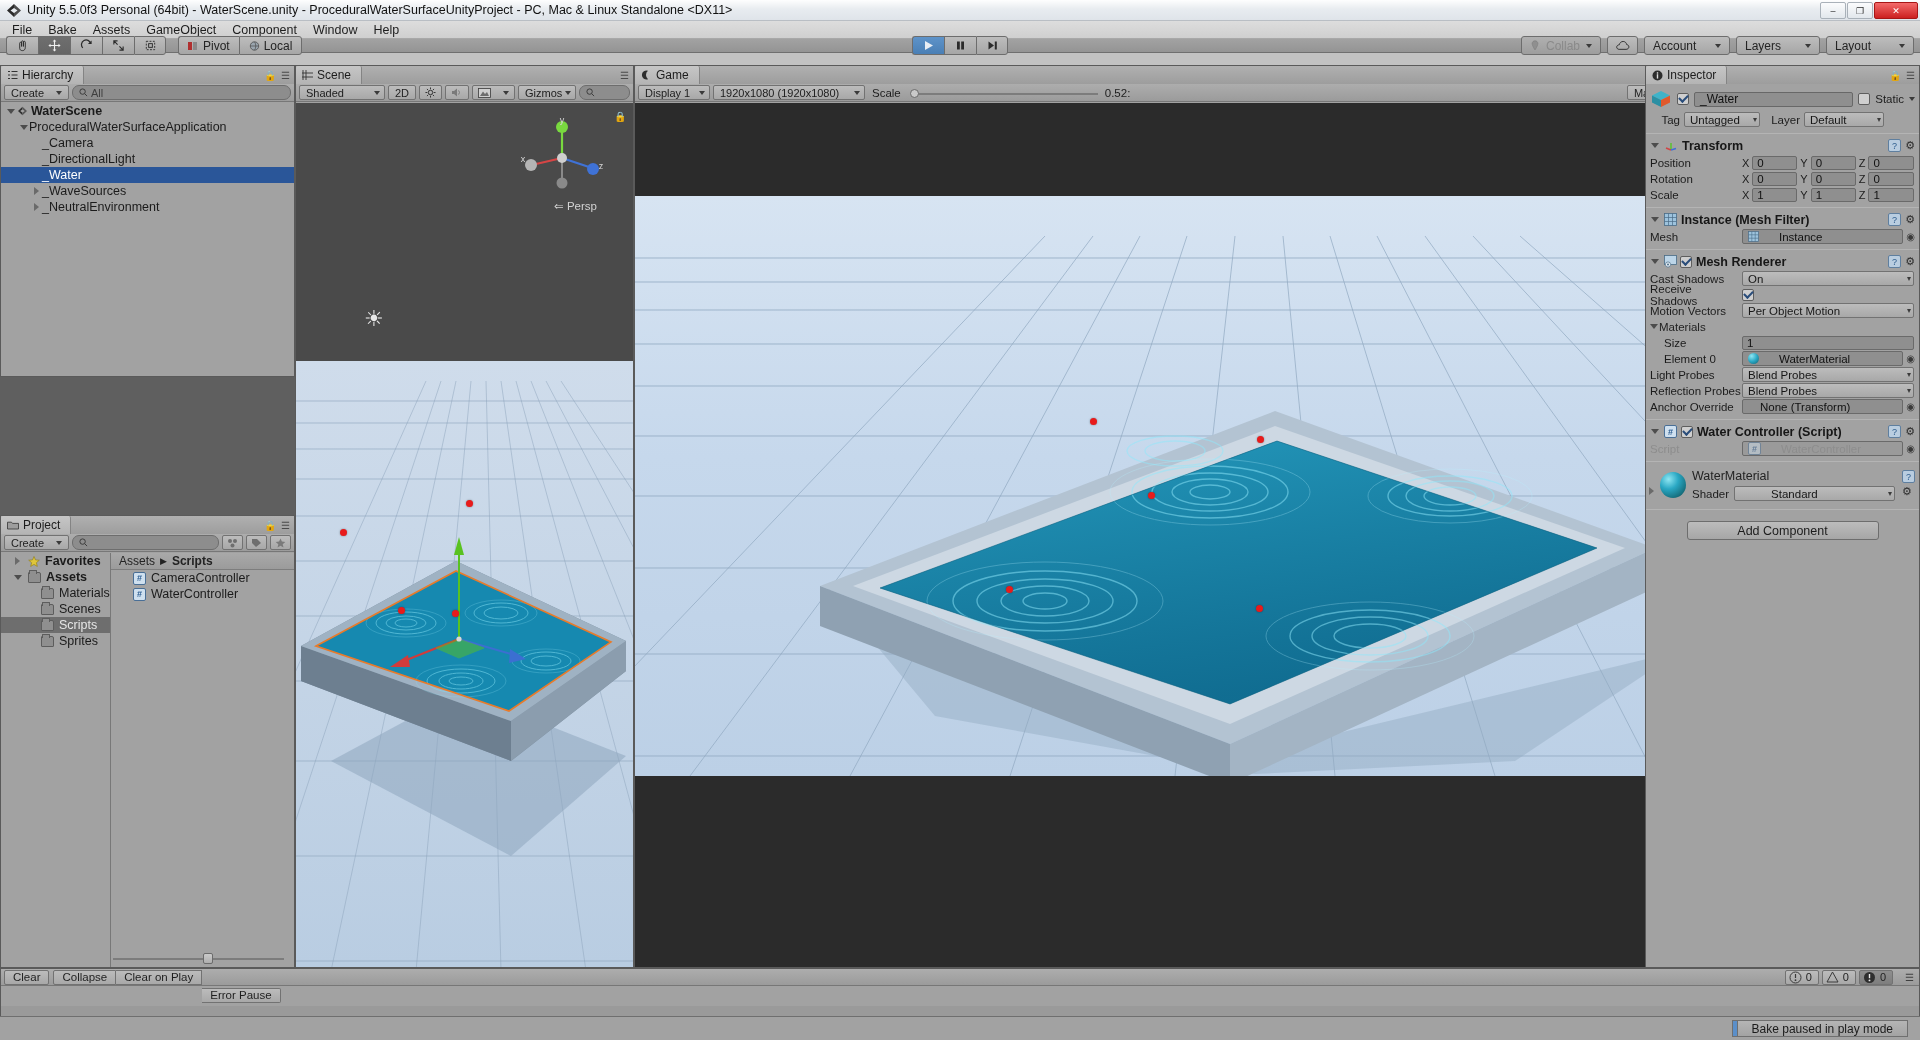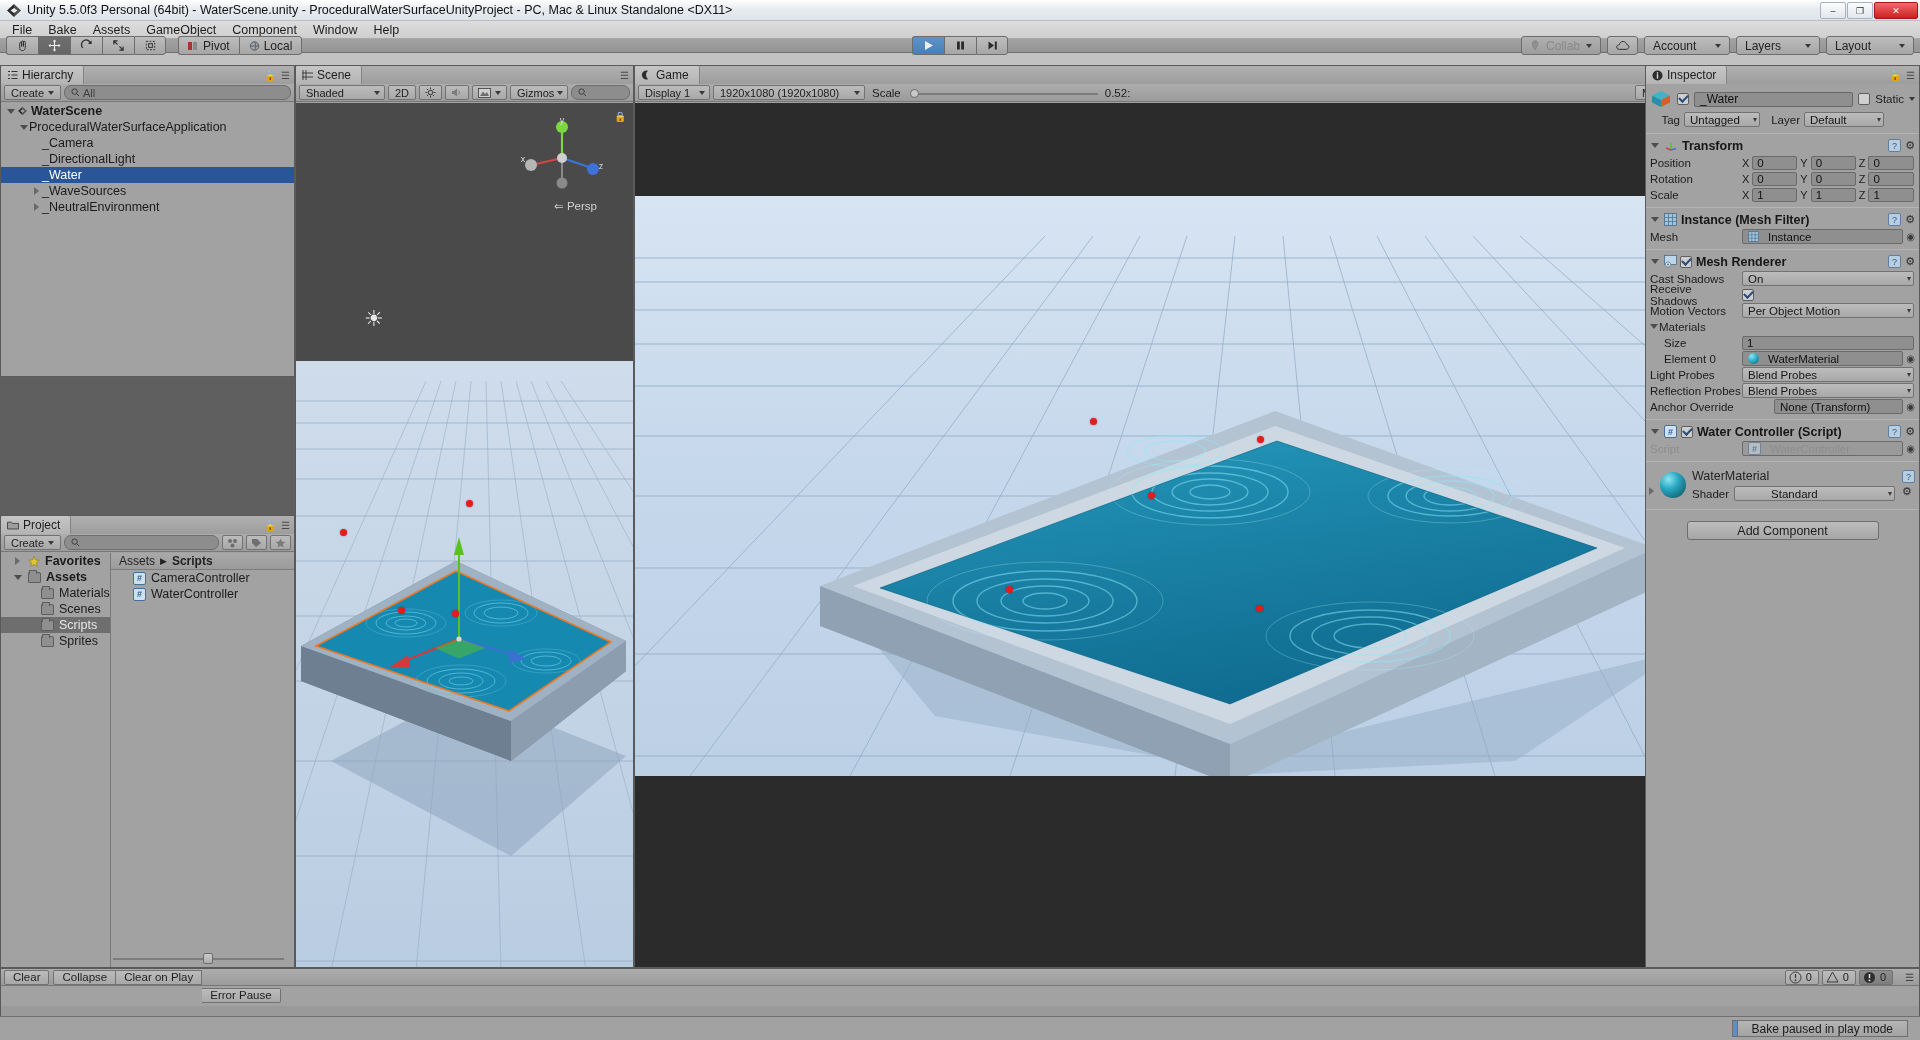--- a/index.html
+++ b/index.html
@@ -57,21 +57,21 @@
   .ptab { height:18px; background:linear-gradient(#b0b0b0,#9d9d9d); display:flex; align-items:center;
     position:relative; }
   .ptabl { height:18px; padding:0 10px 0 6px; background:linear-gradient(#c6c6c6,#b4b4b4);
     border-right:1px solid #848484; display:flex; align-items:center; gap:4px;
     font-size:12px; color:#1d1d1d; border-radius:2px 2px 0 0;}
   .ptab .lock { position:absolute; right:4px; display:flex; gap:4px; align-items:center; color:#4a4a4a; font-size:10px;}
 
   .subbar { height:18px; background:linear-gradient(#adadad,#9b9b9b); border-bottom:1px solid #777;
     display:flex; align-items:center; padding:0 3px; gap:3px;}
   .sbtn { height:15px; padding:0 6px; background:linear-gradient(#bcbcbc,#a8a8a8); border:1px solid #727272;
-    border-radius:2px; display:flex; align-items:center; gap:4px; font-size:11px; color:#222;}
+    border-radius:2px; display:flex; align-items:center; gap:12px; font-size:11px; color:#222;}
   .sfield { height:15px; background:#8d8d8d; border:1px solid #6d6d6d; border-radius:7px;
     display:flex; align-items:center; padding:0 6px; font-size:11px; color:#3f3f3f; gap:3px;}
   .pop { height:15px; background:linear-gradient(#bcbcbc,#a8a8a8); border:1px solid #727272;
     border-radius:2px; display:flex; align-items:center; padding:0 4px 0 6px; font-size:11px;
     color:#202020; justify-content:space-between;}
 
   
   #hierarchy { left:0; top:0; width:295px; height:312px; }
   .htree { position:absolute; top:37px; left:0; right:0; bottom:0; background:#a2a2a2; overflow:hidden;}
   .hrow { height:16px; display:flex; align-items:center; font-size:12.5px; color:#1b1b1b; padding-right:4px;}
@@ -152,21 +152,21 @@
     display:flex;align-items:center;justify-content:center;font-size:9px;color:#2d5c8c;}
   .gr{font-size:11px;color:#2e2e2e;}
   .fr{height:15px;display:flex;align-items:center;margin:1px 0;font-size:11.5px;padding-left:4px;}
   .fr .fl{width:92px;color:#1c1c1c;}
   .vec{flex:1;display:flex;gap:3px;padding-right:5px;}
   .vcell{flex:1;display:flex;align-items:center;gap:3px;}
   .vcell .ax{font-size:11px;color:#1d1d1d;}
   .inp{flex:1;height:14px;background:#8f8f8f;border:1px solid #6a6a6a;border-radius:2px;
     font-size:11.5px;color:#111;padding-left:4px;display:flex;align-items:center;}
   .objfield{flex:1;height:15px;background:#8f8f8f;border:1px solid #6a6a6a;border-radius:2px;
-    font-size:11.5px;color:#111;padding-left:3px;display:flex;align-items:center;gap:9px;margin-right:3px;}
+    font-size:11.5px;color:#111;padding-left:3px;display:flex;align-items:center;gap:20px;margin-right:3px;}
   .dot{width:11px;height:11px;border-radius:50%;}
   .sel-o{font-size:10px;color:#3a3a3a;margin-right:4px;}
   .addcomp{margin:11px auto 0 auto;width:192px;height:19px;background:linear-gradient(#bcbcbc,#a6a6a6);
     border:1px solid #6d6d6d;border-radius:3px;display:flex;align-items:center;justify-content:center;
     font-size:12.5px;color:#1c1c1c;}
   .matball{width:26px;height:26px;border-radius:50%;
     background:radial-gradient(circle at 33% 28%, #8fe6f2 0%, #2aa8c4 38%, #16707f 75%, #0c3d47 100%);}
 
   
   #statusbar{position:absolute;bottom:0;left:0;width:1920px;height:24px;background:#a2a2a2;
@@ -1000,21 +1000,21 @@
         </div>
         <div class="fr">
           <span class="fl">Reflection Probes</span>
           <span class="dd" style="flex:1;margin-right:5px;">
             <span>Blend Probes</span>
               <span class="ar">▾</span>
           </span>
         </div>
         <div class="fr">
           <span class="fl">Anchor Override</span>
-          <span class="objfield" style="padding-left:5px;margin-left:32px;">
+          <span class="objfield" style="padding-left:17px;">
             <span>None (Transform)</span>
           </span>
           <span class="sel-o">◉</span>
         </div>
       </div>
 
       <div class="sep"></div>
 
       <div class="comp">
         <div class="comphdr">

